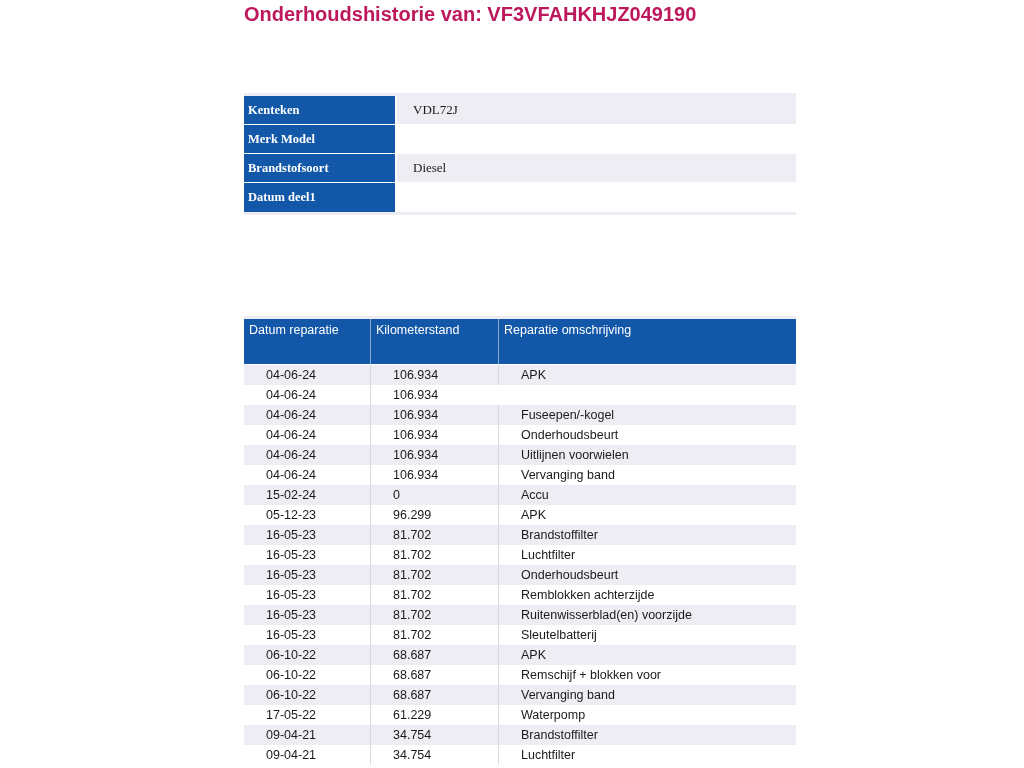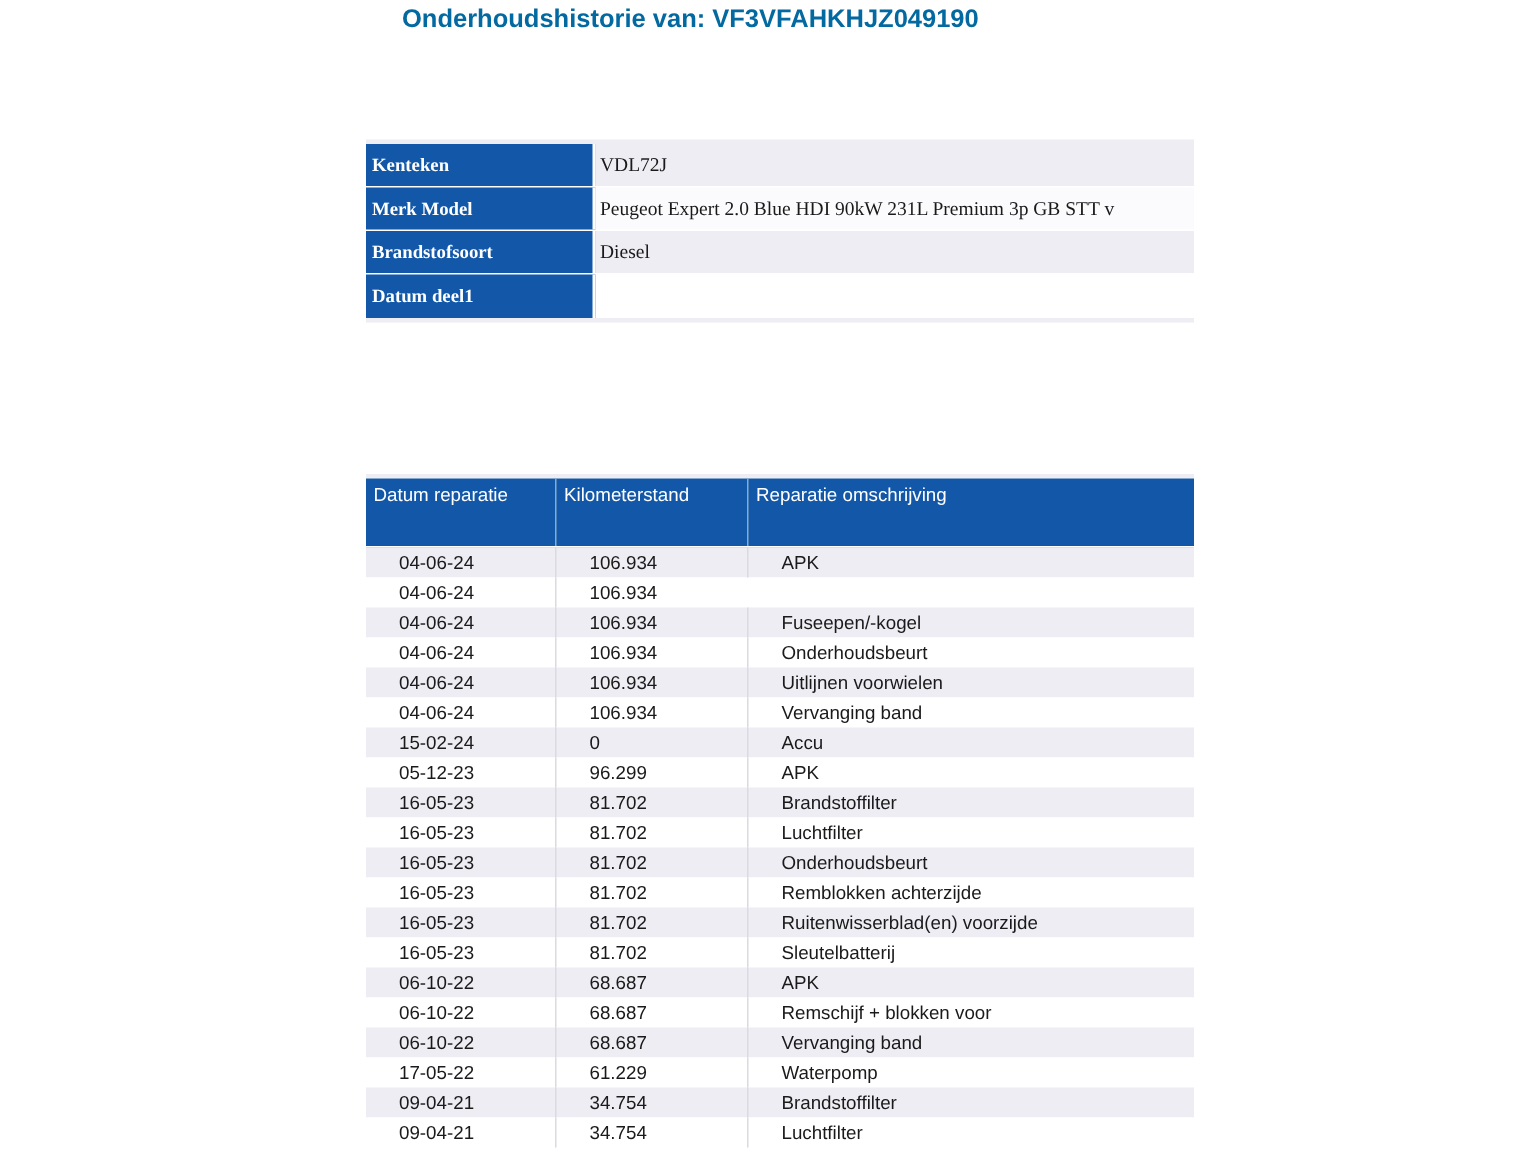--- a/index.html
+++ b/index.html
@@ -13,25 +13,24 @@
     height: 768px;
     overflow: hidden;
     font-family: "Liberation Sans", sans-serif;
     color: #1a1a1a;
   }
 
   .page-title {
     position: absolute;
     left: 244px;
     top: 3px;
-    font-size: 17px;
+    font-size: 20px;
     font-weight: bold;
-    color: #0369a1;
-    white-space: nowrap;
-    margin-left: 24px;
+    color: #be185d;
+    white-space: nowrap;
   }
 
   
   .info-table {
     position: absolute;
     left: 244px;
     top: 93px;
     width: 552px;
     border-top: 3px solid #eeedf3;
     border-bottom: 3px solid #eeedf3;
@@ -60,21 +59,21 @@
     overflow: hidden;
   }
   .info-value {
     flex: 1;
     box-sizing: border-box;
     background: #eeedf3;
     font-size: 13px;
     color: #1a1a1a;
     display: flex;
     align-items: center;
-    padding-left: 3px;
+    padding-left: 16px;
     white-space: nowrap;
     overflow: hidden;
   }
   .info-row.light .info-value { background: #fbfbfd; }
 
   
   .history-table {
     position: absolute;
     left: 244px;
     top: 316px;
@@ -128,21 +127,20 @@
 <div class="page-title">Onderhoudshistorie van: VF3VFAHKHJZ049190</div>
 
 <div class="info-table" id="info-table">
   <div class="info-row">
     <div class="info-label">Kenteken</div>
     <div class="info-value">VDL72J</div>
   </div>
 
   <div class="info-row light">
     <div class="info-label">Merk Model</div>
-    <div class="info-value">Peugeot Expert 2.0 Blue HDI 90kW 231L Premium 3p GB STT v</div>
   </div>
 
   <div class="info-row">
     <div class="info-label">Brandstofsoort</div>
     <div class="info-value">Diesel</div>
   </div>
 
   <div class="info-row light">
     <div class="info-label">Datum deel1</div>
   </div>

